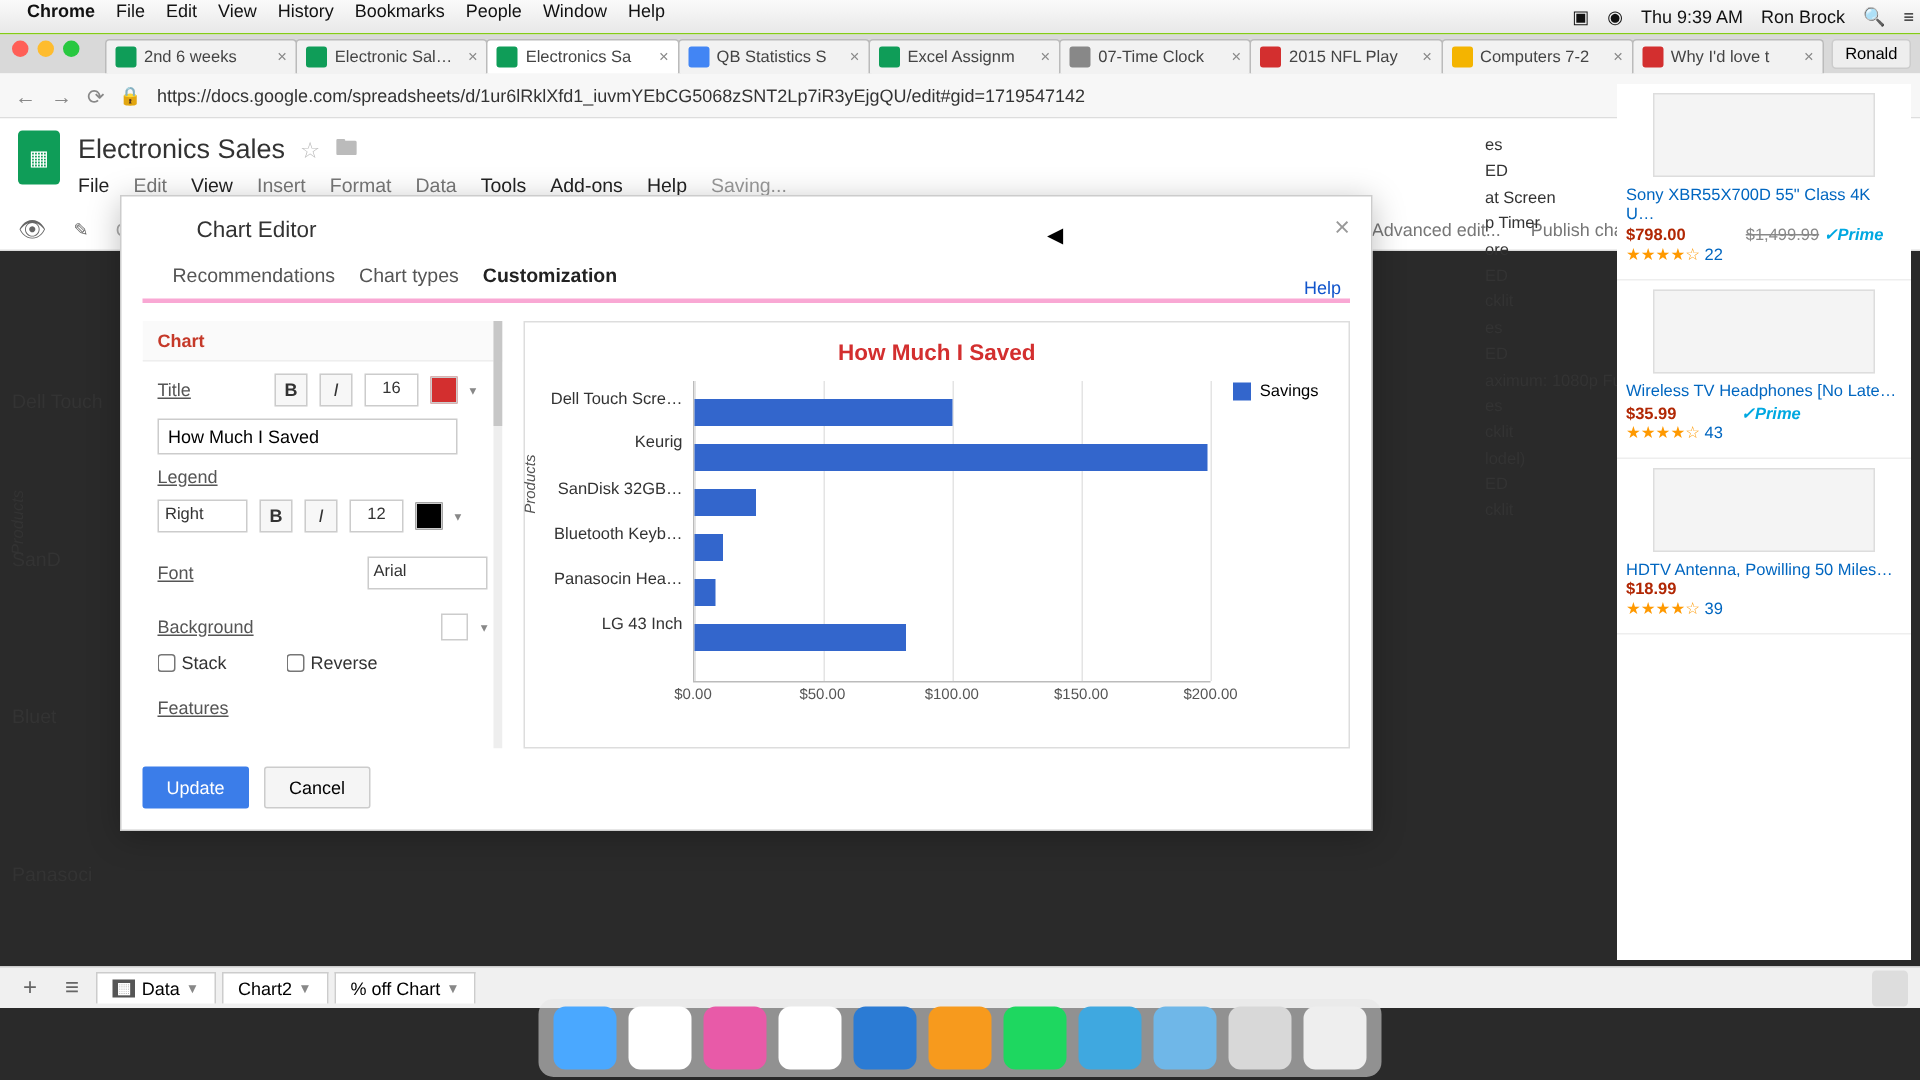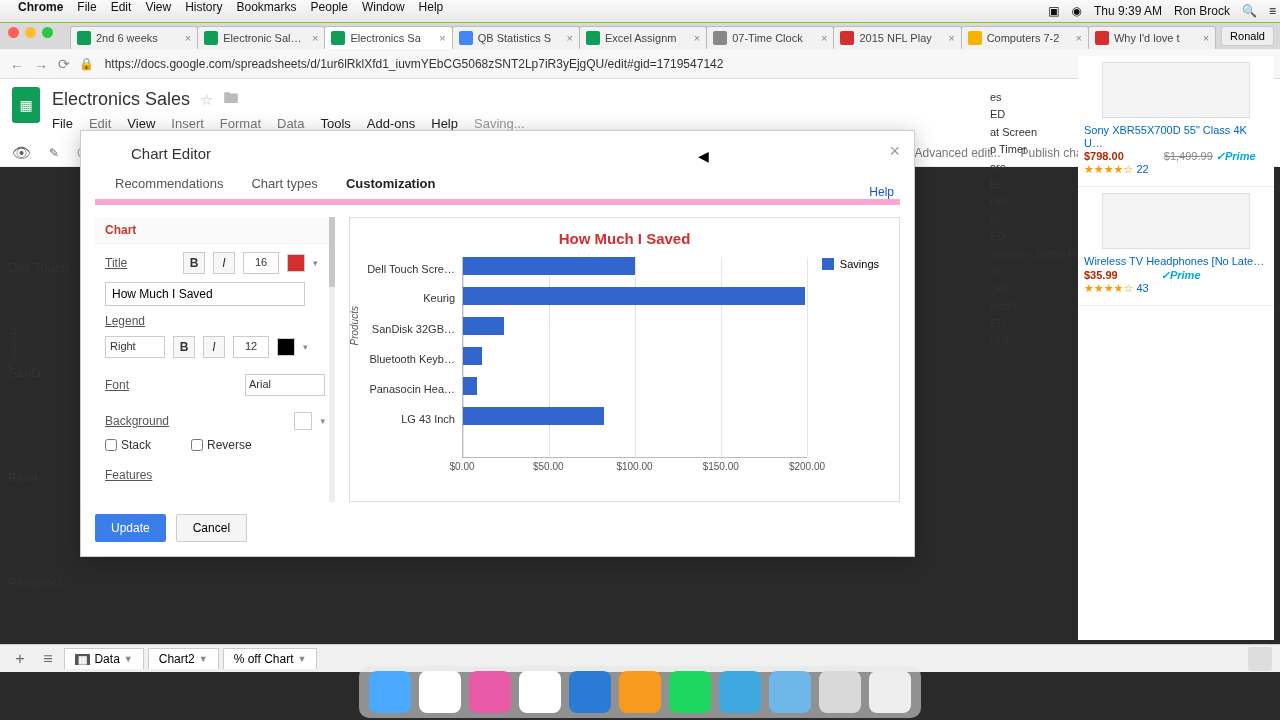--- a/index.html
+++ b/index.html
@@ -68,21 +68,21 @@
 .prod .count{color:#0066c0;}
 
 
 .peek{position:absolute;top:90px;left:990px;font-size:11px;color:#333;line-height:1.4;}
 .peek div{margin-bottom:2px;}
 
 
 .dialog{position:absolute;top:130px;left:80px;width:835px;background:#fff;border:1px solid #ccc;box-shadow:0 4px 20px rgba(0,0,0,.25);padding:14px;z-index:10;}
 .dialog-close{position:absolute;top:10px;right:14px;color:#999;font-size:18px;cursor:pointer;}
 .dialog h2{font-size:15px;font-weight:normal;color:#333;margin:0 0 14px 36px;}
-.dlg-tabs{display:flex;gap:28px;border-bottom:6px solid #f9a8d4;padding:0 0 8px 20px;font-size:13px;color:#555;}
+.dlg-tabs{display:flex;gap:16px;border-bottom:3px solid #f9a8d4;padding:0 0 8px 20px;font-size:13px;color:#555;}
 .dlg-tabs span{cursor:pointer;}
 .dlg-tabs .sel{font-weight:bold;color:#222;}
 .dlg-help{position:absolute;right:20px;top:54px;color:#1155cc;font-size:12px;cursor:pointer;}
 .dlg-body{display:flex;margin-top:12px;}
 .left-pane{width:240px;border-right:0;background:#fff;font-size:12px;color:#333;max-height:310px;overflow:hidden;position:relative;}
 .left-scroll-track{position:absolute;right:0;top:0;bottom:0;width:6px;background:#eee;}
 .left-scroll-thumb{position:absolute;right:0;top:0;width:6px;height:70px;background:#c7c7c7;}
 .section-h{color:#c53929;font-weight:bold;padding:6px 10px;border-bottom:1px solid #eee;background:#fafafa;}
 .row{display:flex;align-items:center;padding:8px 10px;gap:8px;}
 .row label{width:70px;color:#555;text-decoration:underline;}
@@ -96,21 +96,21 @@
 .dlg-foot{margin-top:12px;display:flex;gap:10px;}
 .btn-upd{background:#3b7de9;color:#fff;border:none;padding:6px 16px;font-size:12px;border-radius:2px;}
 .btn-can{background:#f5f5f5;border:1px solid #ccc;padding:6px 16px;font-size:12px;border-radius:2px;}
 
 
 .chart-pane{flex:1;border:1px solid #ddd;margin-left:14px;padding:12px 12px 24px;position:relative;}
 .chart-title{text-align:center;color:#d32f2f;font-weight:bold;font-size:15px;margin-bottom:10px;}
 .legend{position:absolute;top:40px;right:20px;font-size:11px;display:flex;align-items:center;gap:6px;}
 .legend .sq{width:12px;height:12px;background:#3366cc;}
 .bars{position:relative;height:200px;margin-left:100px;margin-right:80px;border-left:1px solid #bbb;}
-.bar-row{display:flex;align-items:flex-start;height:30px;}
+.bar-row{display:flex;align-items:flex-end;height:30px;}
 .bar-lbl{position:absolute;left:-100px;width:96px;text-align:right;font-size:11px;color:#333;padding-right:4px;}
 .bar{height:18px;background:#3366cc;}
 .xaxis{position:relative;height:20px;margin-left:100px;margin-right:80px;border-top:1px solid #bbb;}
 .xt{position:absolute;top:3px;font-size:10px;color:#555;transform:translateX(-50%);}
 .yaxis-lbl{position:absolute;left:4px;top:50%;transform:rotate(-90deg) translateX(20px);transform-origin:left;font-size:10px;font-style:italic;color:#555;}
 .gridv{position:absolute;top:0;bottom:0;width:1px;background:#e4e4e4;}
 
 
 .sheet-tabs{position:absolute;bottom:48px;left:0;right:0;height:28px;background:#f0f0f0;border-top:1px solid #ccc;display:flex;align-items:center;padding:0 8px;gap:4px;font-size:12px;}
 .sheet-tabs .plus,.sheet-tabs .menu{width:24px;text-align:center;color:#666;font-size:16px;}
@@ -296,20 +296,26 @@
   <div class="name">Sony XBR55X700D 55" Class 4K U…</div>
   <div><span class="price">$798.00</span> <span class="old">$1,499.99</span><span class="prime">✓Prime</span></div>
   <div><span class="stars">★★★★☆</span> <span class="count">22</span></div>
     </div>
     <div class="prod">
       <div class="thumb"></div>
   <div class="name">Wireless TV Headphones [No Late…</div>
   <div><span class="price">$35.99</span> <span class="old"></span><span class="prime">✓Prime</span></div>
   <div><span class="stars">★★★★☆</span> <span class="count">43</span></div>
     </div>
+    <div class="prod">
+      <div class="thumb"></div>
+  <div class="name">HDTV Antenna, Powilling 50 Miles…</div>
+  <div><span class="price">$18.99</span> <span class="old"></span><span class="prime"></span></div>
+  <div><span class="stars">★★★★☆</span> <span class="count">39</span></div>
+    </div>
   </div>
 
 <div class="dialog">
   <span class="dialog-close">×</span>
   <h2>Chart Editor</h2>
   <div class="dlg-tabs">
     <span>Recommendations</span>
     <span>Chart types</span>
     <span class="sel">Customization</span>
   </div>

